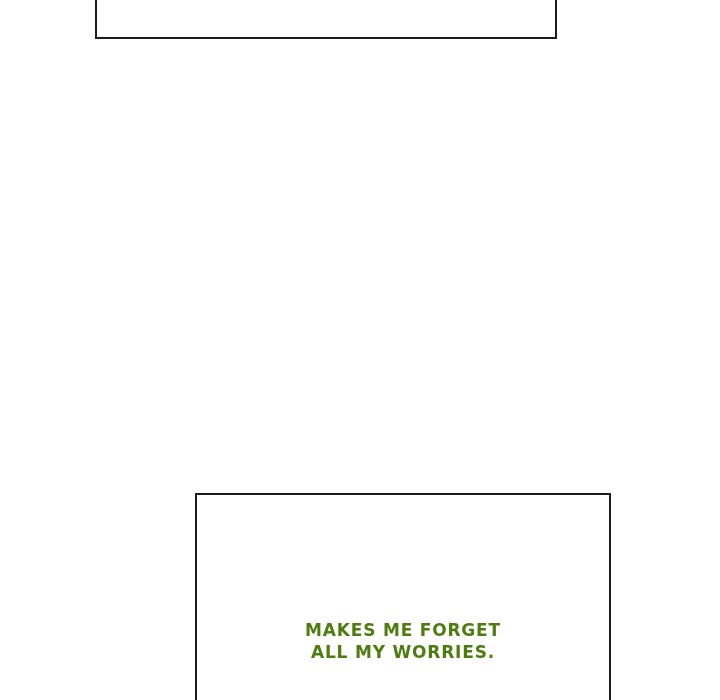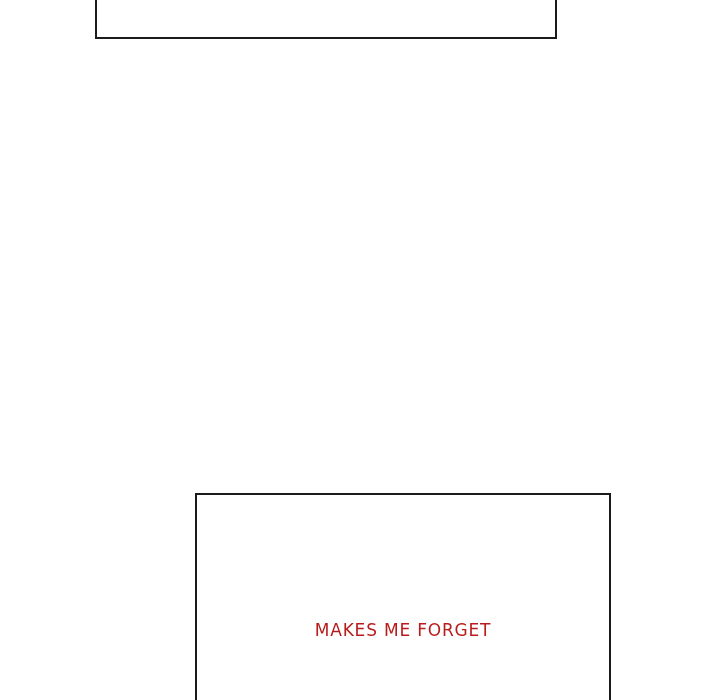--- a/index.html
+++ b/index.html
@@ -38,37 +38,38 @@
     top: 493px;
     width: 416px;
     height: 240px;      
   }
   .caption {
     position: absolute;
     top: 124px;
     left: 0;
     width: 100%;
     text-align: center;
-    color: #b91c1c;
-    font-weight: 400;
+    color: #4d7c0f;
+    font-weight: 700;
     font-size: 17px;
     line-height: 22px;
     letter-spacing: 0.8px;
   }
   .caption .line {
     display: block;
     white-space: nowrap;
   }
 </style>
 </head>
 <body>
 
 <div class="comic-page">
 
   <div class="panel panel-top"></div>
 
   <div class="panel panel-bottom">
     <div class="caption">
       <span class="line">MAKES ME FORGET</span>
+      <span class="line">ALL MY WORRIES.</span>
     </div>
   </div>
 
 </div>
 
 </body></html>

